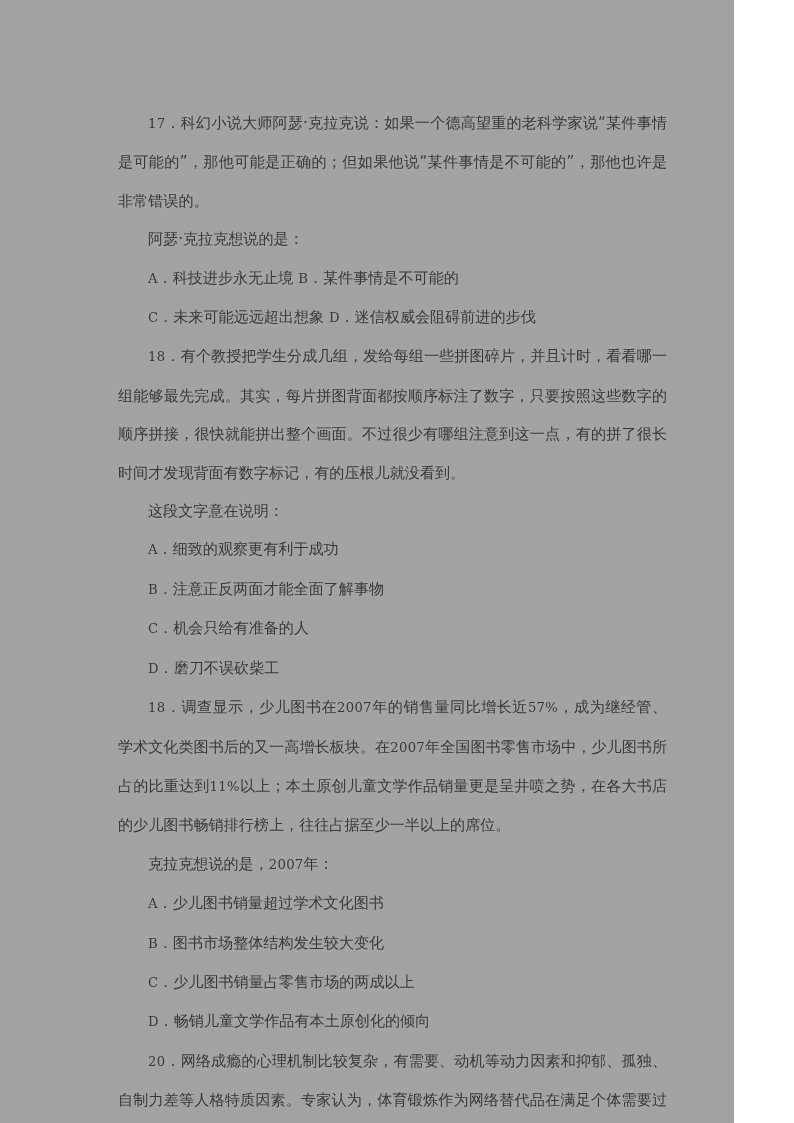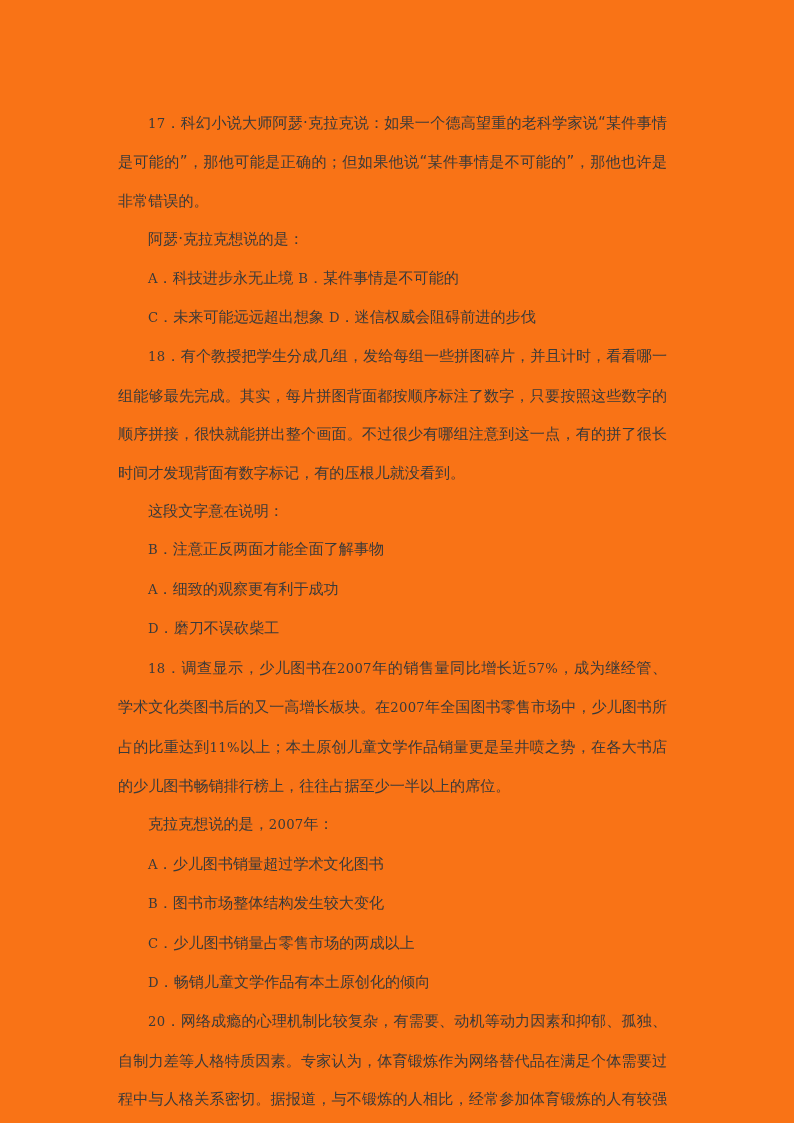--- a/index.html
+++ b/index.html
@@ -9,23 +9,23 @@
   }
   body {
     width: 794px;
     height: 1123px;
     overflow: hidden;
     font-family: "DejaVu Sans", sans-serif;
   }
 
   .page {
     position: relative;
-    width: 794px;
+    width: 734px;
     height: 1123px;
-    background: #f97316;
+    background: #a3a3a3;
     box-sizing: border-box;
     padding: 104px 112px 0 118px;
   }
 
   .doc-body {
     width: 549px;
   }
 
   
   .para {
@@ -75,22 +75,23 @@
     <p class="para indent">阿瑟·克拉克想说的是：</p>
 
     <p class="para option"><span class="optlet">A</span><span class="fwdot">．</span><span>科技进步永无止境</span><span> </span><span class="optlet">B</span><span class="fwdot">．</span><span>某件事情是不可能的</span></p>
 
     <p class="para option"><span class="optlet">C</span><span class="fwdot">．</span><span>未来可能远远超出想象</span><span> </span><span class="optlet">D</span><span class="fwdot">．</span><span>迷信权威会阻碍前进的步伐</span></p>
 
     <p class="para indent"><span class="lat">18</span><span class="fwdot">．</span><span>有个教授把学生分成几组，发给每组一些拼图碎片，并且计时，看看哪一组能够最先完成。其实，每片拼图背面都按顺序标注了数字，只要按照这些数字的顺序拼接，很快就能拼出整个画面。不过很少有哪组注意到这一点，有的拼了很长时间才发现背面有数字标记，有的压根儿就没看到。</span></p>
 
     <p class="para indent">这段文字意在说明：</p>
 
+    <p class="para option"><span class="optlet">A</span><span class="fwdot">．</span><span>细致的观察更有利于成功</span></p>
     <p class="para option"><span class="optlet">B</span><span class="fwdot">．</span><span>注意正反两面才能全面了解事物</span></p>
-    <p class="para option"><span class="optlet">A</span><span class="fwdot">．</span><span>细致的观察更有利于成功</span></p>
+    <p class="para option"><span class="optlet">C</span><span class="fwdot">．</span><span>机会只给有准备的人</span></p>
     <p class="para option"><span class="optlet">D</span><span class="fwdot">．</span><span>磨刀不误砍柴工</span></p>
 
     <p class="para indent"><span class="lat">18</span><span class="fwdot">．</span><span><span>调查显示，少儿图书在</span><span class="lat">2007</span><span>年的销售量同比增长近</span><span class="lat">57%</span><span>，成为继经管、学术文化类图书后的又一高增长板块。在</span><span class="lat">2007</span><span>年全国图书零售市场中，少儿图书所占的比重达到</span><span class="lat">11%</span><span>以上；本土原创儿童文学作品销量更是呈井喷之势，在各大书店的少儿图书畅销排行榜上，往往占据至少一半以上的席位。</span></span></p>
 
     <p class="para indent"><span><span>克拉克想说的是，</span><span class="lat">2007</span><span>年：</span></span></p>
 
     <p class="para option"><span class="optlet">A</span><span class="fwdot">．</span><span>少儿图书销量超过学术文化图书</span></p>
     <p class="para option"><span class="optlet">B</span><span class="fwdot">．</span><span>图书市场整体结构发生较大变化</span></p>
     <p class="para option"><span class="optlet">C</span><span class="fwdot">．</span><span>少儿图书销量占零售市场的两成以上</span></p>
     <p class="para option"><span class="optlet">D</span><span class="fwdot">．</span><span>畅销儿童文学作品有本土原创化的倾向</span></p>

